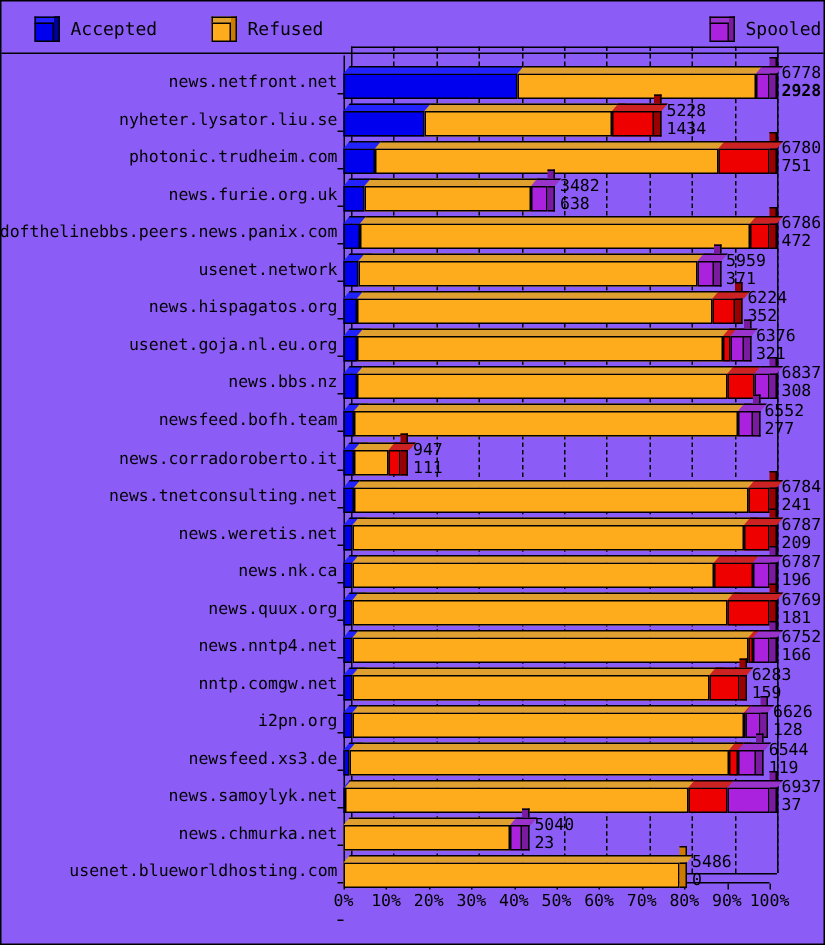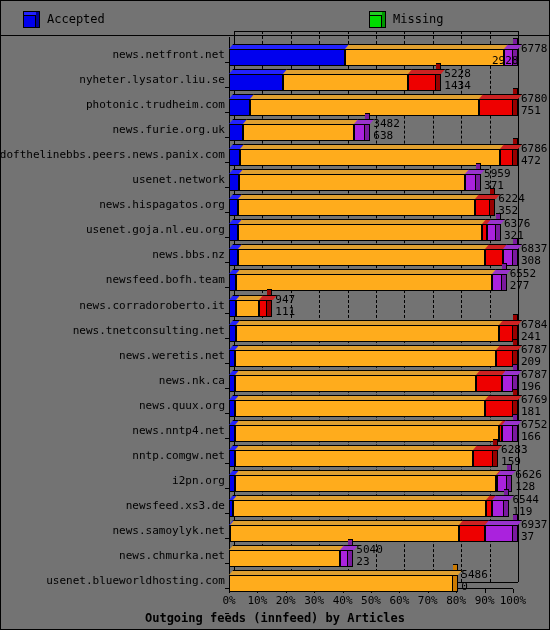--- a/index.html
+++ b/index.html
@@ -12,21 +12,21 @@
     height: 630px;
     font-family: "DejaVu Sans Mono", monospace;
     overflow: hidden;
   }
   #chart-root {
     position: relative;
     width: 550px;
     height: 630px;
     box-sizing: border-box;
     border: 1px solid #000000;
-    background: #737373;
+    background: #8b5cf6;
   }
 
   
   #legend {
     position: absolute;
     left: 0px;
     top: 0px;
     width: 548px;
     height: 35px;
     border-bottom: 1px solid #000000;
@@ -207,27 +207,35 @@
 
   <div id="legend">
       <div class="legend-item" style="left: 22px;">
         <span class="legend-cube">
           <span class="topf" style="background: rgb(34, 34, 255);"></span>
           <span class="side" style="background: rgb(0, 0, 153);"></span>
           <span class="face" style="background: rgb(0, 0, 238);"></span>
         </span>
         <span class="legend-label">Accepted</span>
       </div>
-      <div class="legend-item" style="left: 368px;">
+      <div class="legend-item" style="left: 140px;">
         <span class="legend-cube">
-          <span class="topf" style="background: rgb(34, 204, 34);"></span>
-          <span class="side" style="background: rgb(0, 153, 0);"></span>
-          <span class="face" style="background: rgb(0, 221, 0);"></span>
+          <span class="topf" style="background: rgb(224, 160, 48);"></span>
+          <span class="side" style="background: rgb(204, 122, 0);"></span>
+          <span class="face" style="background: rgb(255, 172, 28);"></span>
         </span>
-        <span class="legend-label">Missing</span>
+        <span class="legend-label">Refused</span>
+      </div>
+      <div class="legend-item" style="left: 472px;">
+        <span class="legend-cube">
+          <span class="topf" style="background: rgb(153, 51, 204);"></span>
+          <span class="side" style="background: rgb(122, 26, 158);"></span>
+          <span class="face" style="background: rgb(170, 34, 221);"></span>
+        </span>
+        <span class="legend-label">Spooled</span>
       </div>
     </div>
 
   <div id="plot">
     <div id="axis-area">
         <div class="axis-line-v" style="left: 233px; top: -5px; height: 551px;"></div>
         <div class="axis-line-v" style="left: 228px; top: 1px; height: 551px;"></div>
         <div class="axis-line-h" style="left: 233px; top: -5px; width: 284px;"></div>
         <div class="axis-line-v" style="left: 517px; top: -5px; height: 551px;"></div>
         <div class="axis-line-h" style="left: 228px; top: 552px; width: 284px;"></div>
@@ -296,21 +304,21 @@
           <div class="seg" style="left: 116.44px; width: 159.04px; background: rgb(255, 172, 28);">
             <div class="top3d" style="left: -1px; width: 164.04px; background: rgb(224, 160, 48); transform: skewX(-40deg); transform-origin: left bottom;"></div>
           </div>
           <div class="seg" style="left: 275.48px; width: 8.52px; background: rgb(170, 34, 221);">
             <div class="top3d" style="left: -1px; width: 13.52px; background: rgb(153, 51, 204); transform: skewX(-40deg); transform-origin: left bottom;"></div>
           </div>
           <div class="cap3d" style="left: 284px; background: rgb(122, 26, 158);"></div>
           <div class="cap3d-top" style="left: 284px; top: -6px; bottom: 17px; background: rgb(122, 26, 158);"></div>
         </div>
         <div class="val-label" style="left: 520px; top: 7px;">6778</div>
-        <div class="val-label" style="left: 491px; top: 19px;">2928</div>
+        <div class="val-label" style="left: 520px; top: 19px; font-weight: bold;">2928</div>
         <div class="cat-label" style="top: 38.05px;">nyheter.lysator.liu.se</div>
         <div class="bar-row" style="top: 33.05px; width: 289px;">
           <div class="seg" style="left: 0px; width: 53.96px; background: rgb(0, 0, 238);">
             <div class="top3d" style="left: -1px; width: 58.96px; background: rgb(34, 34, 255); transform: skewX(-40deg); transform-origin: left bottom;"></div>
           </div>
           <div class="seg" style="left: 53.96px; width: 124.96px; background: rgb(255, 172, 28);">
             <div class="top3d" style="left: -1px; width: 129.96px; background: rgb(224, 160, 48); transform: skewX(-40deg); transform-origin: left bottom;"></div>
           </div>
           <div class="seg" style="left: 178.92px; width: 28.4px; background: rgb(238, 0, 0);">
             <div class="top3d" style="left: -1px; width: 33.4px; background: rgb(204, 34, 34); transform: skewX(-40deg); transform-origin: left bottom;"></div>
@@ -648,14 +656,13 @@
             <div class="top3d" style="left: -1px; width: 229.36px; background: rgb(224, 160, 48); transform: skewX(-40deg); transform-origin: left bottom;"></div>
           </div>
           <div class="cap3d" style="left: 224.36px; background: rgb(204, 122, 0);"></div>
           <div class="cap3d-top" style="left: 224.36px; top: -6px; bottom: 17px; background: rgb(204, 122, 0);"></div>
         </div>
         <div class="val-label" style="left: 460.36px; top: 533.05px;">5486</div>
         <div class="val-label" style="left: 460.36px; top: 545.05px;">0</div>
       </div>
   </div>
 
-  <div id="x-title" style="top: 611px;">Outgoing feeds (innfeed) by Articles</div>
 </div>
 
 </body></html>

